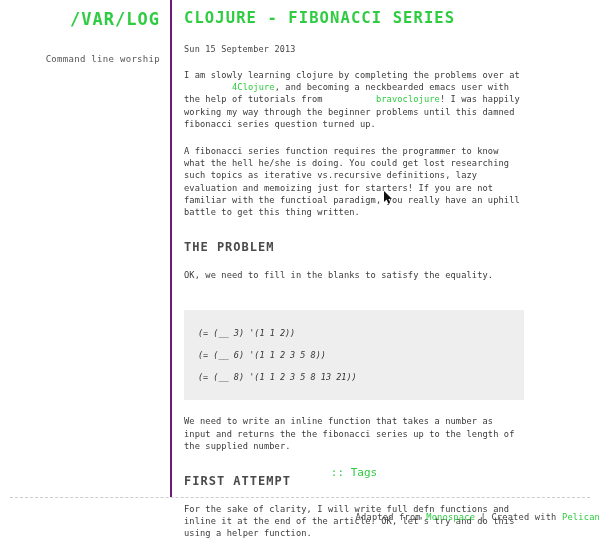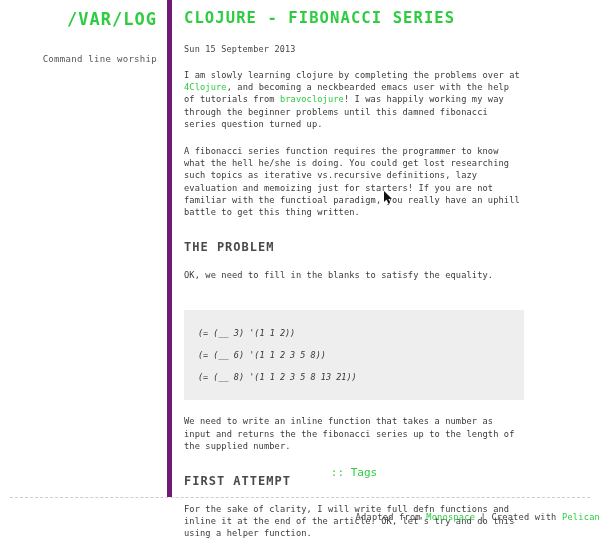--- a/index.html
+++ b/index.html
@@ -22,21 +22,21 @@
   }
 
   
   .sidebar {
     position: absolute;
     left: 0;
     top: 0;
     width: 172px;
     height: 497px;
     box-sizing: border-box;
-    border-right: 5px solid #701a75;
+    border-right: 2px solid #701a75;
     padding-top: 8px;
     text-align: right;
     padding-right: 10px;
   }
   .site-title {
     font-size: 17px;
     font-weight: bold;
     color: #2ecc40;
     letter-spacing: 1px;
     line-height: 22px;
@@ -74,20 +74,21 @@
   p.body-text {
     font-size: 8.7px;
     line-height: 12.2px;
     color: #3a3a3a;
     margin: 15px 0 0 0;
     letter-spacing: 0.1px;
   }
   a.link {
     color: #2ecc40;
     text-decoration: none;
+    margin-left: 48px;
   }
   h2.section-heading {
     font-size: 12px;
     font-weight: bold;
     color: #4a4a4a;
     letter-spacing: 1px;
     margin: 22px 0 0 0;
   }
   .code-block {
     background: #eeeeee;

